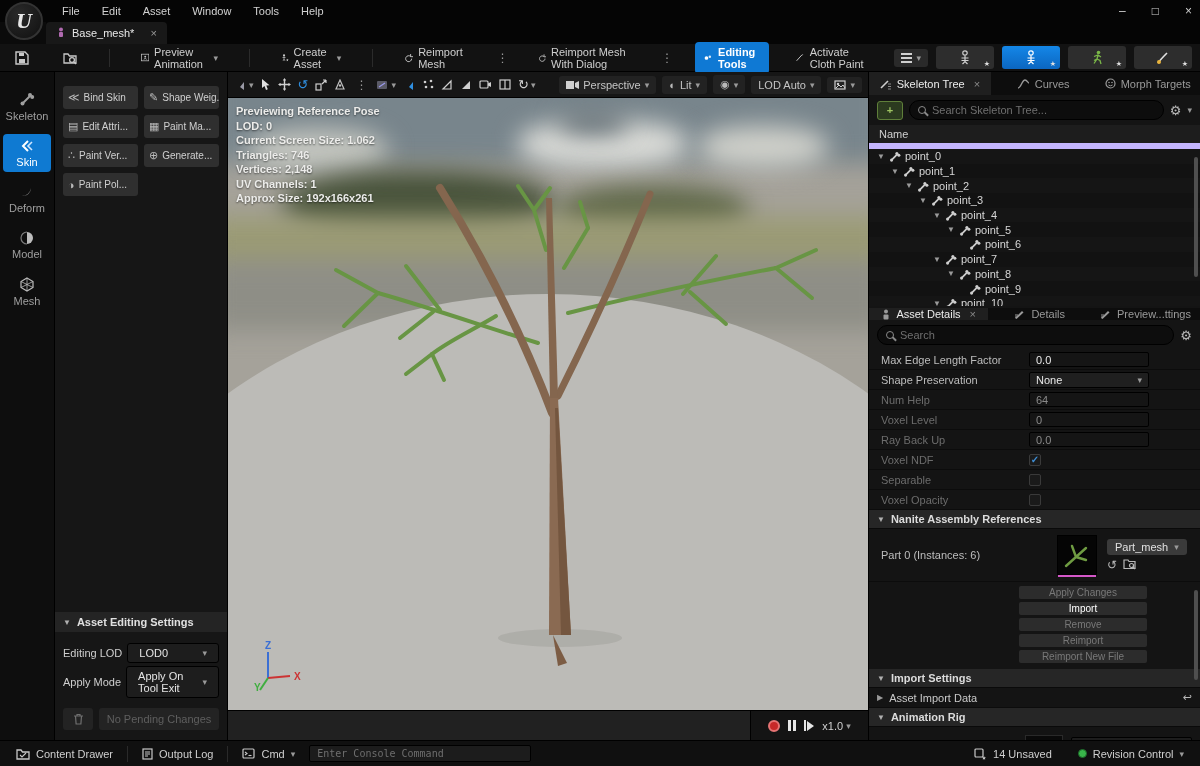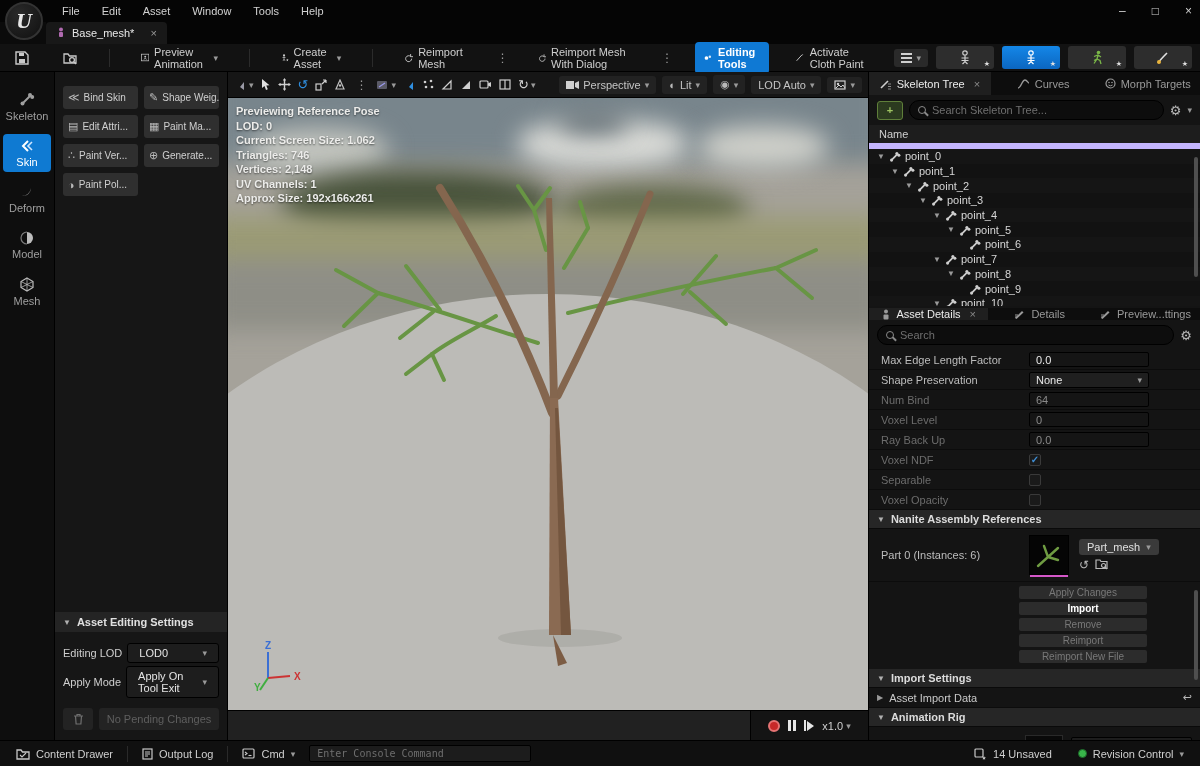--- a/index.html
+++ b/index.html
@@ -98,29 +98,29 @@
   .prow{height:20px;display:flex;align-items:center;border-bottom:1px solid #0c0c0c;padding-left:12px}
   .prow .plabel{width:148px;color:#bdbdbd}
   .prow.dim .plabel{color:#6c6c6c}
   .pval{width:120px;background:#151515;border:1px solid #000;border-radius:2px;padding:1px 6px;color:#e8e8e8;height:15px;display:flex;align-items:center}
   .prow.dim .pval{color:#8a8a8a}
   .pdd{width:120px;background:#1f1f1f;border:1px solid #000;border-radius:2px;padding:1px 6px;color:#e8e8e8;height:16px;display:flex;align-items:center;justify-content:space-between}
   .cb{width:12px;height:12px;background:#1a1a1a;border:1px solid #3a3a3a;border-radius:2px;display:flex;align-items:center;justify-content:center;color:#3f8fd6;font-size:10px;font-weight:bold}
   .sect{height:19px;background:#262626;display:flex;align-items:center;gap:6px;padding:0 8px;color:#dcdcdc;font-weight:bold;border-bottom:1px solid #0a0a0a}
   .sect .exp{font-size:8px;color:#b0b0b0}
   .part-row{display:flex;align-items:center;padding:6px 0 6px 12px;border-bottom:1px solid #0c0c0c}
-  .part-label{width:148px;color:#bdbdbd}
+  .part-label{width:176px;color:#bdbdbd}
   .thumb{width:40px;height:40px;background:#050505;border:1px solid #000;position:relative;flex:none}
   .thumb::after{content:'';position:absolute;left:0;right:0;bottom:-3px;height:2px;background:#d457c8}
   .part-ctrl{margin-left:10px;display:flex;flex-direction:column;gap:3px}
   .part-dd{background:#3a3a3a;border-radius:3px;padding:2px 8px;color:#e0e0e0;display:flex;align-items:center;gap:6px}
   .mini-icons{display:flex;gap:6px;color:#b9b9b9;font-size:12px}
   .btn-col{display:flex;flex-direction:column;gap:3px;padding:4px 0 6px 150px}
   .act-btn{width:128px;height:13px;background:#2c2c2c;border-radius:2px;color:#787878;font-size:10px;display:flex;align-items:center;justify-content:center}
-  .act-btn.primary{color:#fff;font-weight:bold}
+  .act-btn.primary{color:#fff;font-weight:normal}
   .aid-row{height:20px;display:flex;align-items:center;gap:6px;padding:0 8px;color:#c9c9c9;border-bottom:1px solid #0c0c0c}
   .aid-row .reset{margin-left:auto;color:#b9b9b9}
   .rig-row{display:flex;align-items:center;padding:8px 8px 8px 12px;gap:8px}
   .rig-label{width:136px;color:#9f9f9f}
   .rig-thumb{width:38px;height:38px;background:#0a0a0a;border:1px solid #2a2a2a;color:#e0e0e0;display:flex;align-items:center;justify-content:center;font-size:10px;font-weight:bold}
   .rig-ctrl{display:flex;flex-direction:column;gap:3px;flex:1}
   .rig-dd{background:#1d1d1d;border:1px solid #000;border-radius:2px;padding:2px 8px;color:#e4e4e4;display:flex;align-items:center;justify-content:space-between}
   .dscroll{position:absolute;right:2px;top:240px;width:4px;height:90px;background:#4f4f4f;border-radius:2px}
 
   
@@ -781,21 +781,21 @@
           <span class="pval">0.0</span>
         </div>
         <div class="prow">
           <span class="plabel">Shape Preservation</span>
           <span class="pdd">
               <span>None</span>
               <span class="chev">▾</span>
             </span>
         </div>
         <div class="prow dim">
-          <span class="plabel">Num Bind</span>
+          <span class="plabel">Num Help</span>
           <span class="pval">64</span>
         </div>
         <div class="prow dim">
           <span class="plabel">Voxel Level</span>
           <span class="pval">0</span>
         </div>
         <div class="prow dim">
           <span class="plabel">Ray Back Up</span>
           <span class="pval">0.0</span>
         </div>

